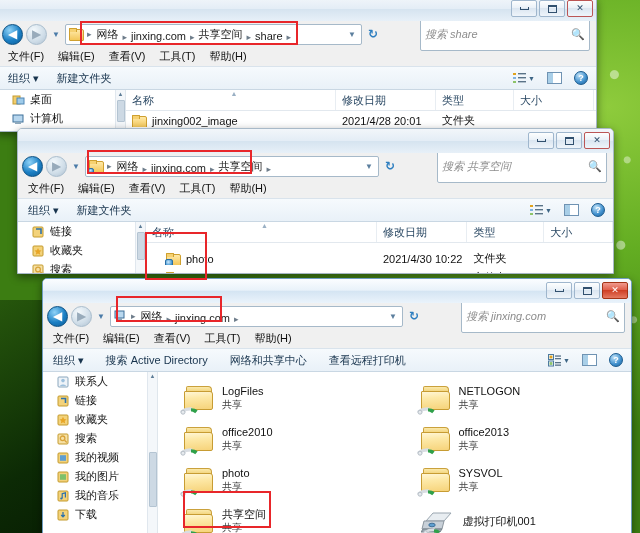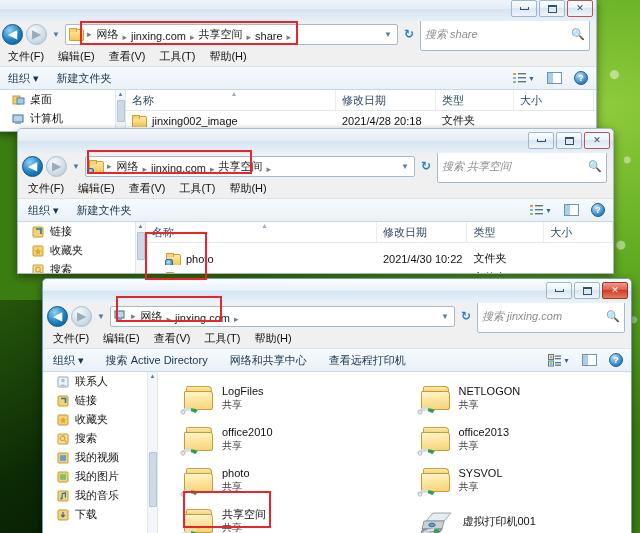--- a/index.html
+++ b/index.html
@@ -96,20 +96,21 @@
   .addr-caret { color:#5c7f9e; font-size:8px; padding-right:2px; }
 
   .refresh { color:#2f7fc0; font-size:12px; font-weight:bold; padding:0 3px; }
 
   .searchbox {
     width:170px; height:21px;
     background:#fff; border:1px solid #a6b9c9; border-radius:2px;
     display:flex; align-items:center; padding:16px 4px;
     font-style:italic; color:#8d8d8d; font-size:11px;
     justify-content:space-between;
+    margin-left:36px;
   }
   .searchbox .mag { font-style:normal; color:#4b7ba8; font-size:11px; }
 
   
   .menubar {
     height:19px; display:flex; align-items:center; gap:14px;
     padding:0 10px; font-size:11px; color:#111;
     background:#f0f0f0;
   }
   
@@ -316,21 +317,21 @@
         </div>
         <div style="width:100px;">修改日期</div>
         <div style="width:78px;">类型</div>
         <div style="width:80px;">大小</div>
       </div>
       <div class="row">
         <div style="width:210px;display:flex;align-items:flex-end;gap:6px;padding-left:0;">
           <span class="fi"></span>
           <span>jinxing002_image</span>
         </div>
-        <div style="width:100px;">2021/4/28 20:18</div>
+        <div style="width:100px;">2021/4/28 20:01</div>
         <div style="width:78px;">文件夹</div>
         <div style="width:80px;"></div>
       </div>
     </div>
   </div>
 </div>
 
 <div class="redbox" style="left:80px; top:21px; width:218px; height:24px;"></div>
 
 <div class="win inactive" style="left:17px; top:128px; width:597px; height:146px;">
@@ -502,21 +503,21 @@
       <span class="sep">▸</span>
       <div class="crumbs">
         <span class="crumb">网络</span>
         <span class="sep">▸</span>
         <span class="crumb">jinxing.com</span>
         <span class="sep">▸</span>
       </div>
       <span class="addr-caret">▼</span>
     </div>
     <div class="refresh">↻</div>
-    <div class="searchbox" style="width:148px;">
+    <div class="searchbox" style="width:164px;">
       <span>搜索 jinxing.com</span>
       <span class="mag">🔍</span>
     </div>
   </div>
 
   <div class="menubar">
     <span>文件(F)</span>
     <span>编辑(E)</span>
     <span>查看(V)</span>
     <span>工具(T)</span>

